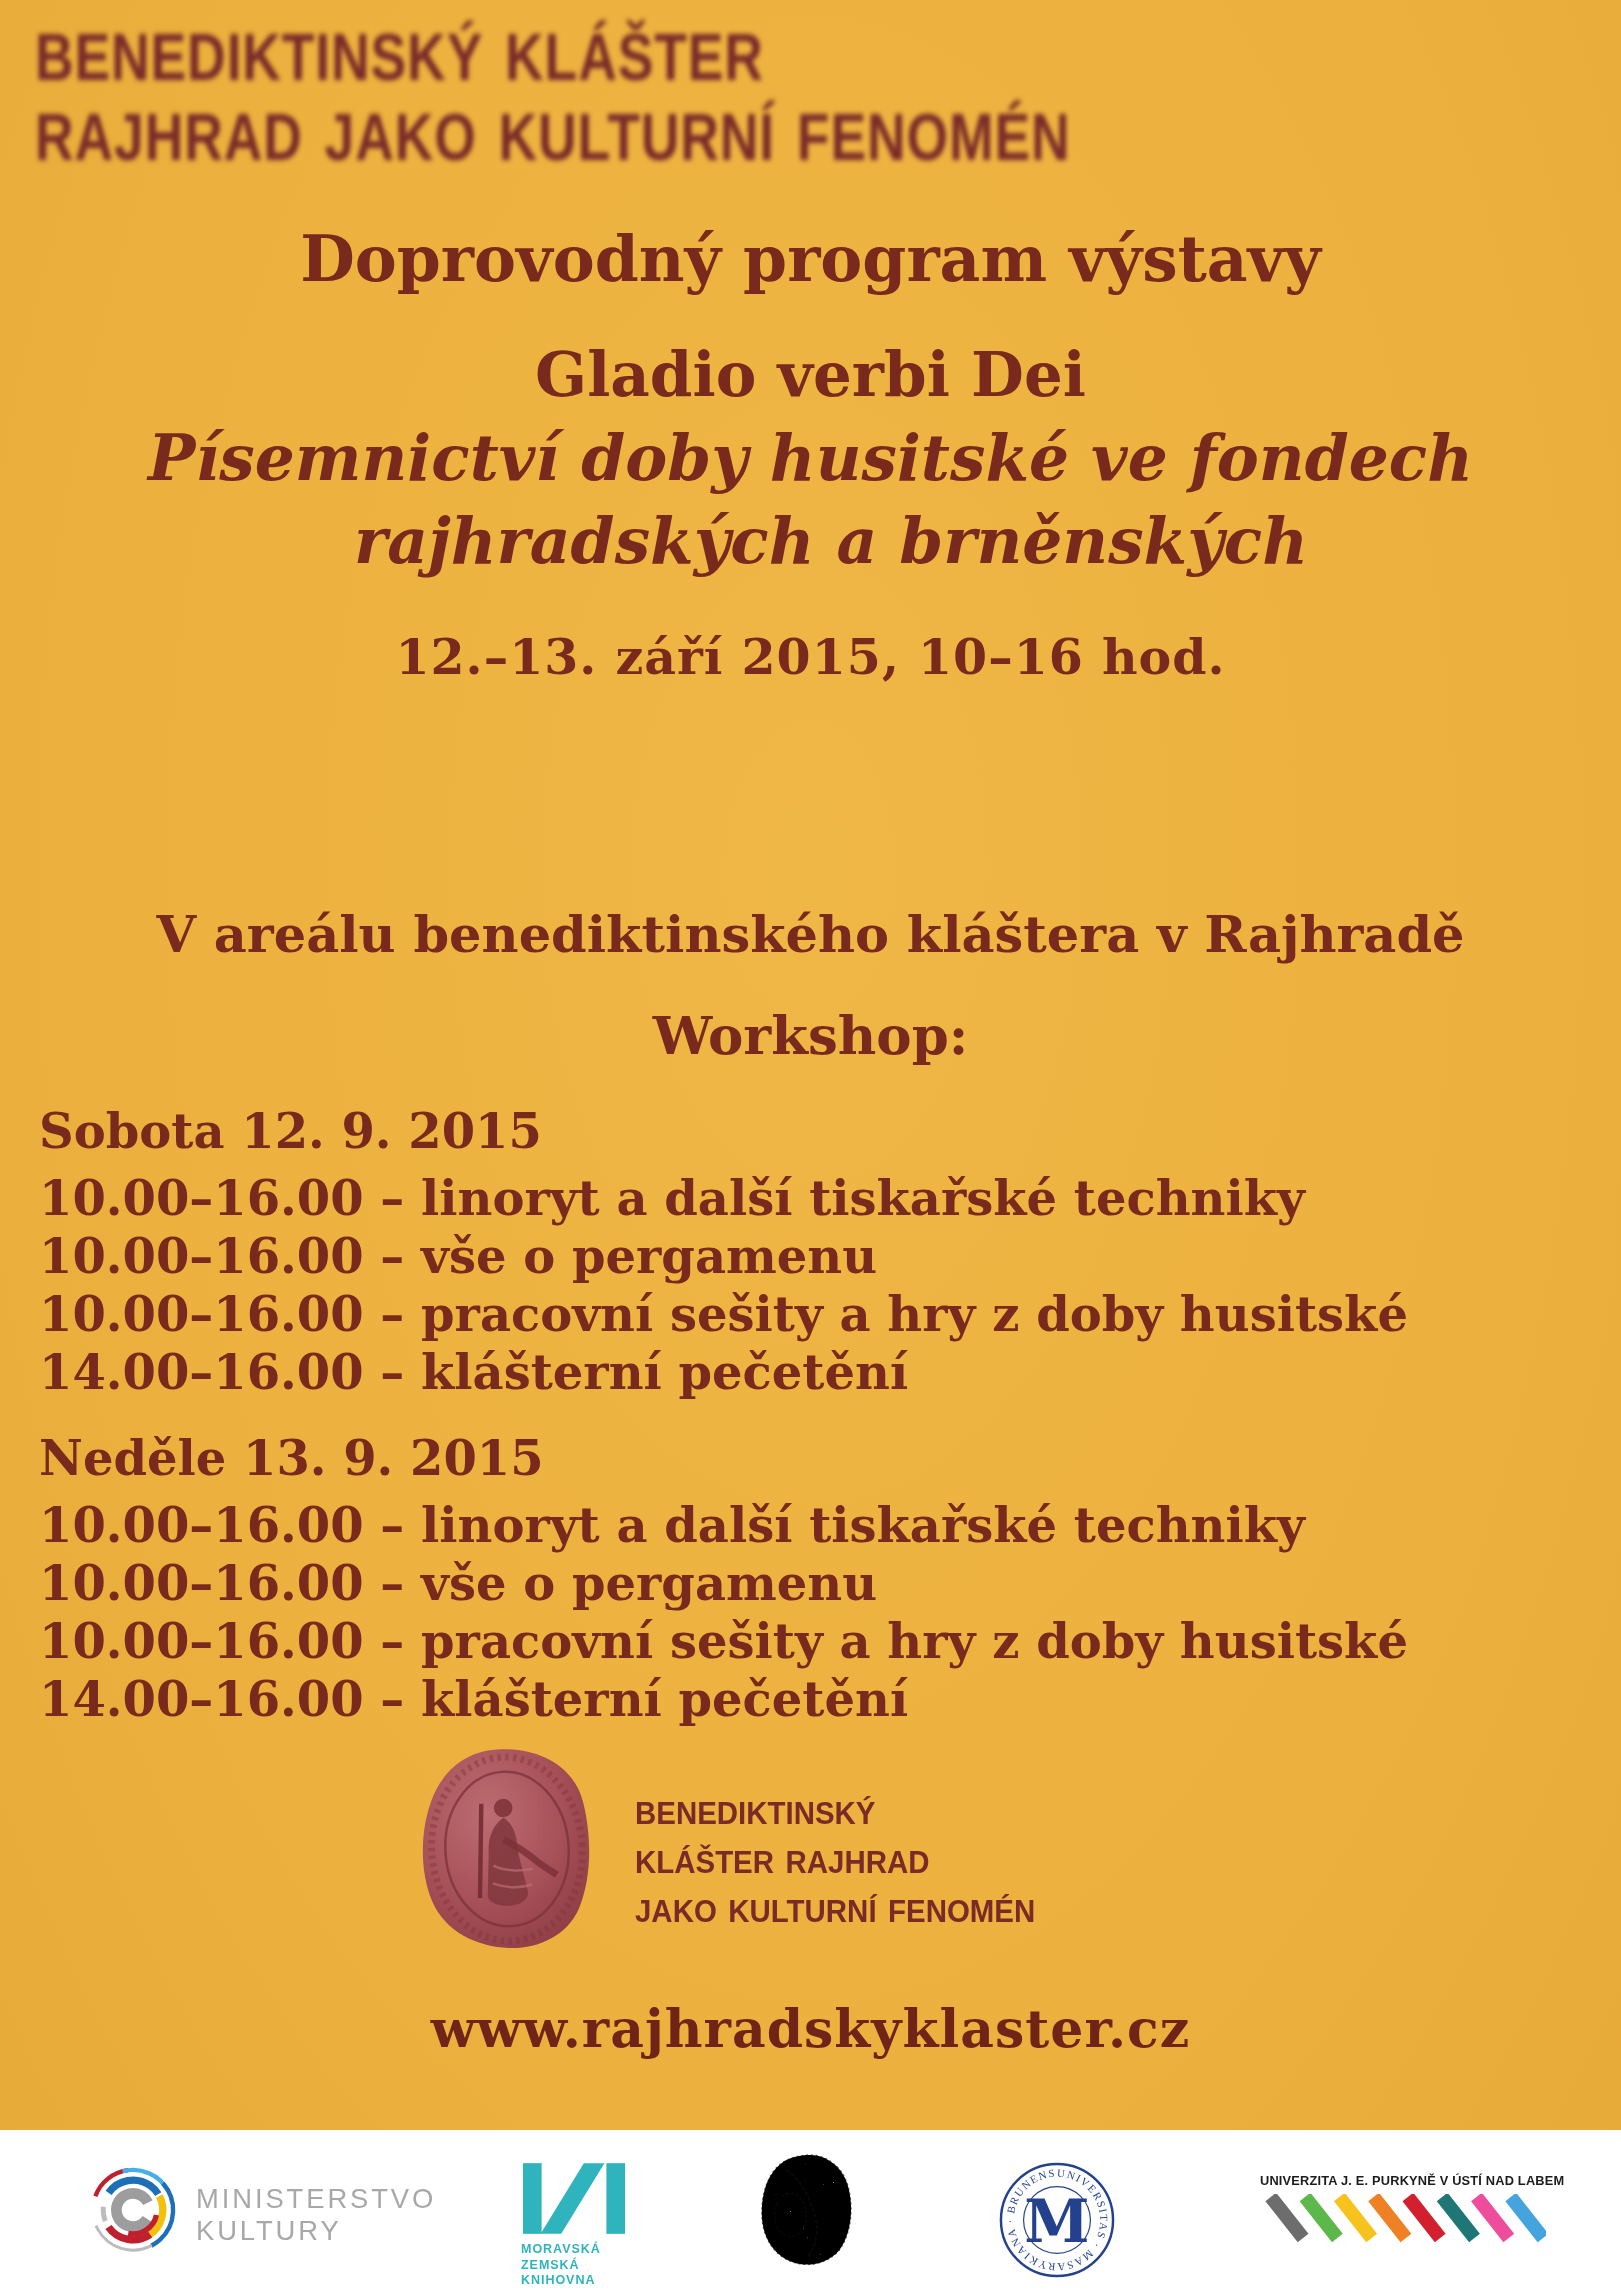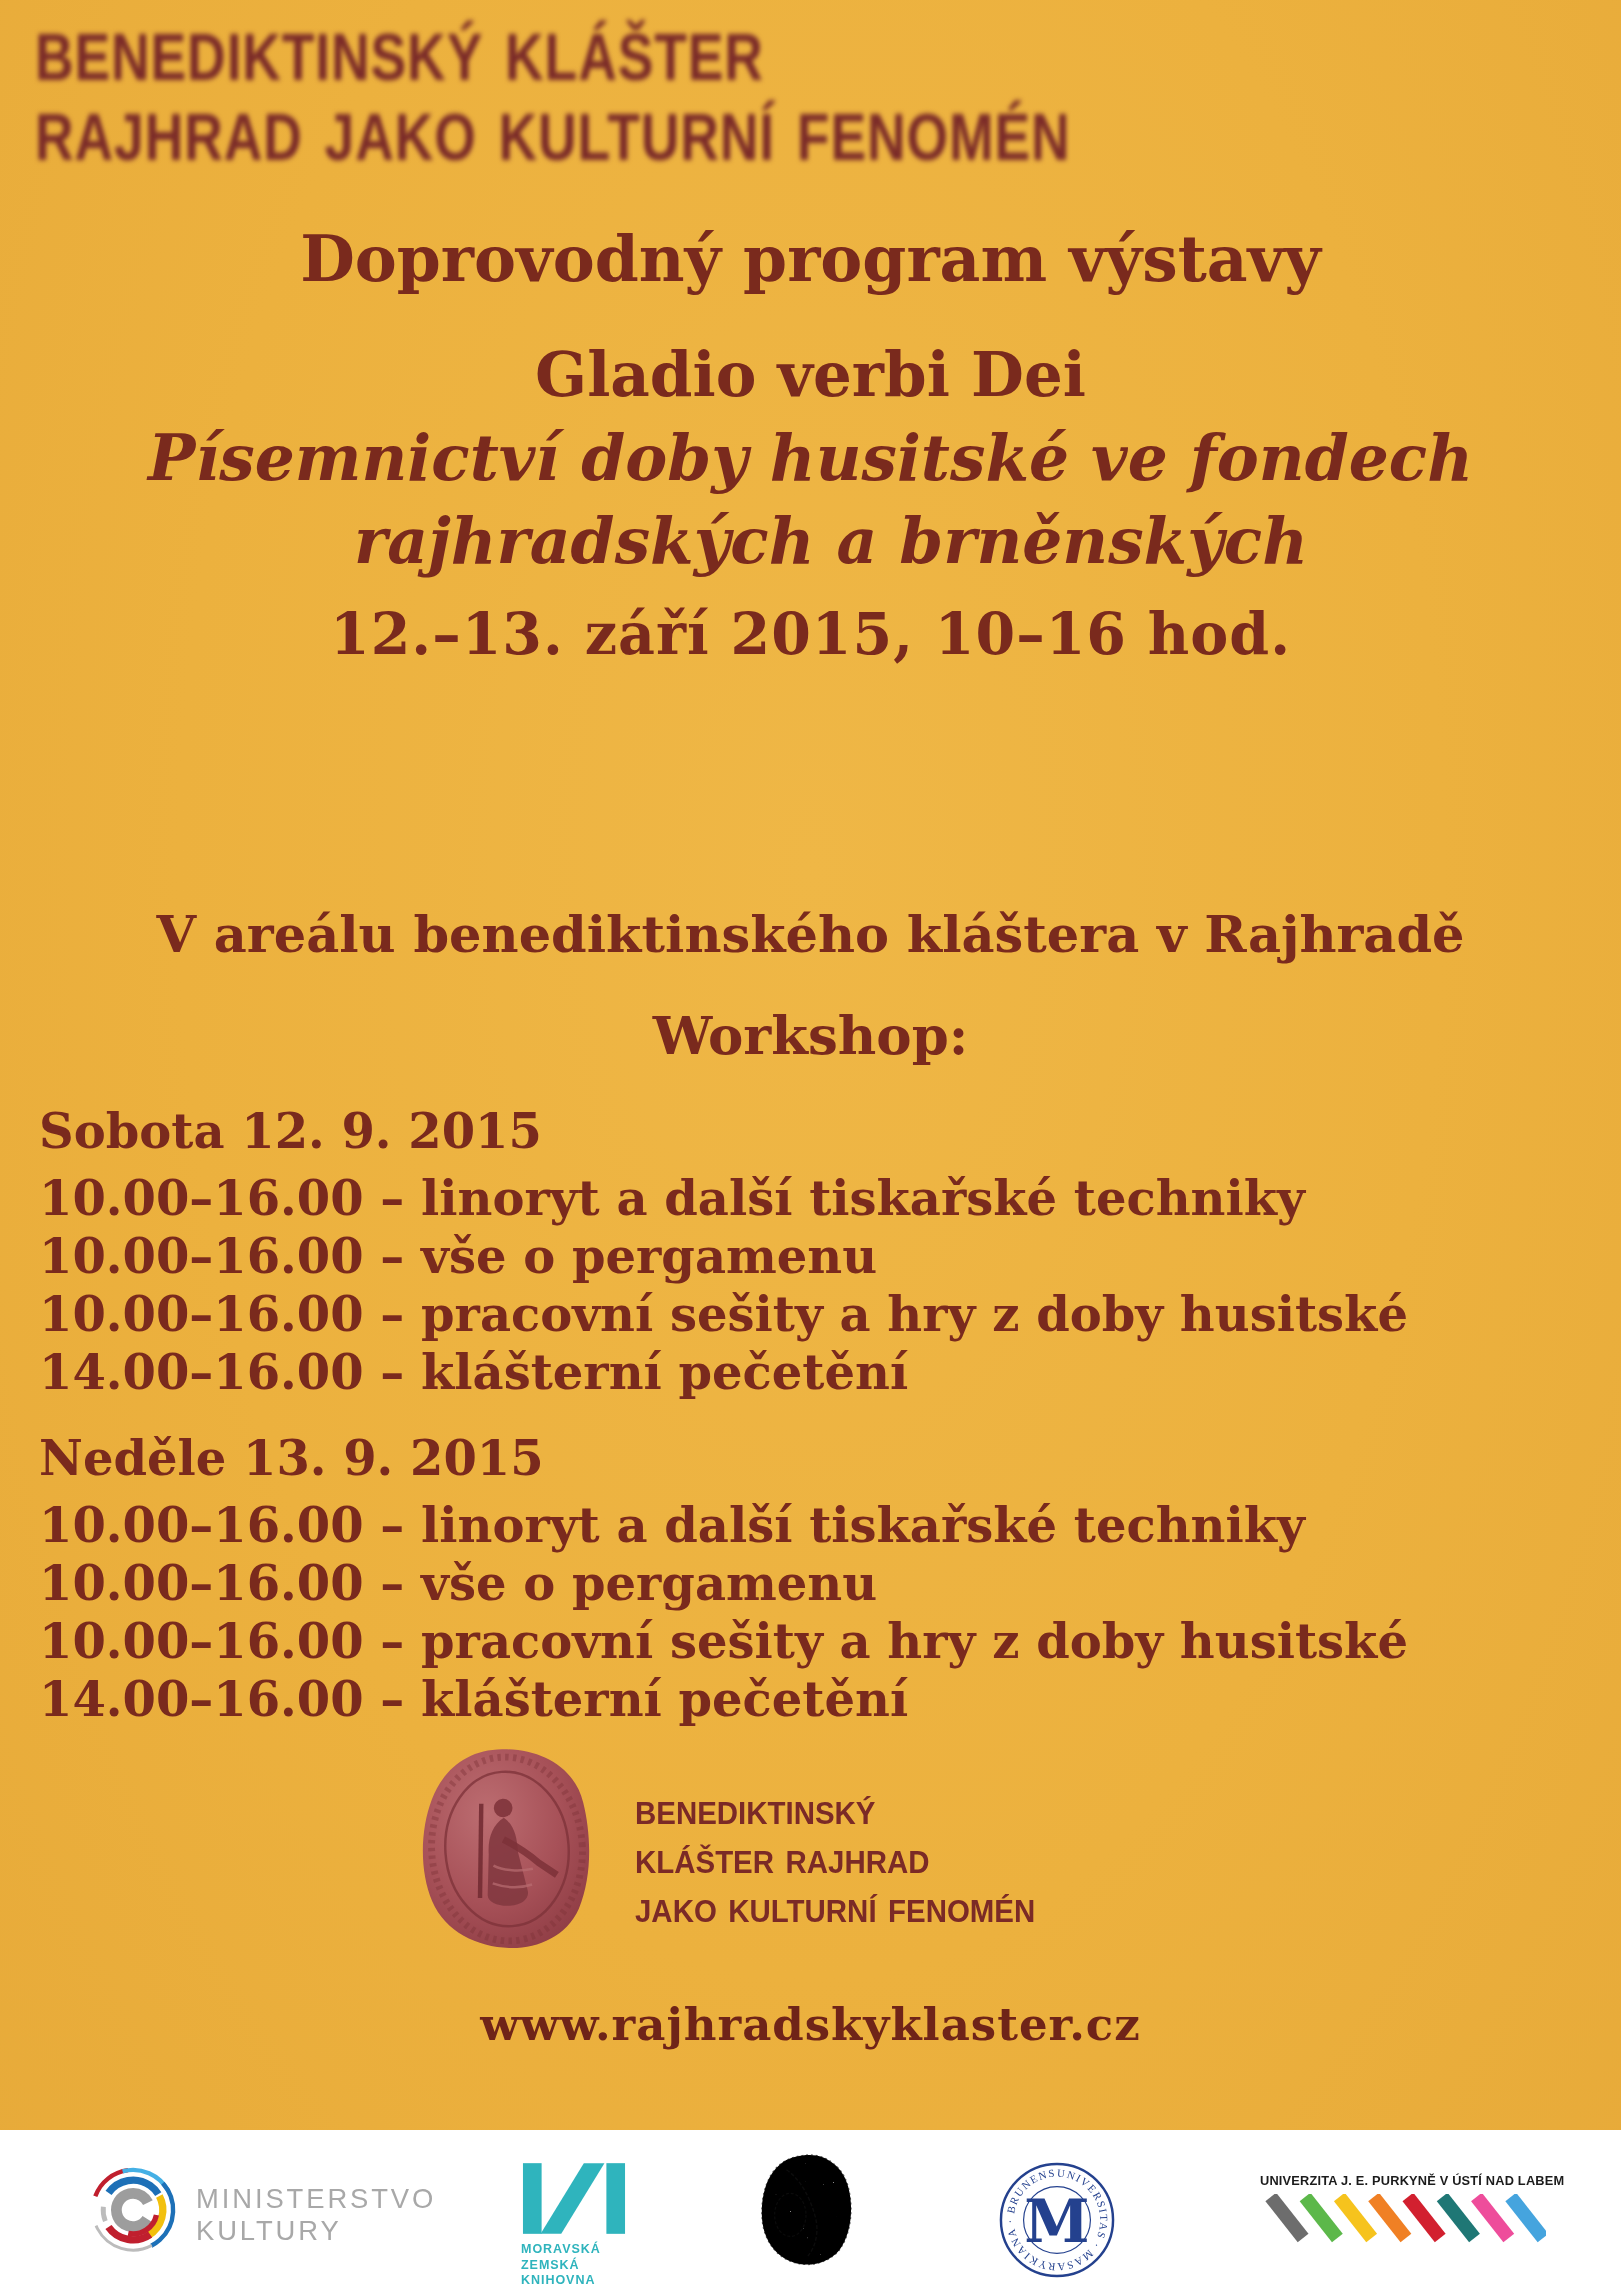--- a/index.html
+++ b/index.html
@@ -27,21 +27,21 @@
     transform:scaleX(0.80);
     transform-origin:0 0;
     white-space:nowrap;
   }
   .title .tline{display:block;}
   .serifhead{color:#7a2a1d;font-weight:bold;}
   .subtitle{top:222px;font-size:63px;}
   .gladio{top:339px;font-size:61px;}
   .desc{top:421px;font-size:63px;font-style:italic;}
   .desc2{top:504px;padding-left:41px;}
-  .dateline{top:600px;font-size:57px;letter-spacing:1px;}
+  .dateline{top:628px;font-size:49px;letter-spacing:1px;}
   .workshop{
     top:735px;font-size:102px;font-style:italic;font-weight:bold;
     color:#6e2318;
     text-shadow:5.9px 6.9px 0 rgba(25,14,7,0.92);
     letter-spacing:2px;
   }
   .venue{top:904px;font-size:51px;}
   .program-label{top:1004px;font-size:53px;}
   .day{
     left:39px;right:39px;
@@ -59,21 +59,21 @@
     font-family:"Liberation Sans", sans-serif;
     font-weight:bold;
     font-variant:small-caps;
     text-transform:lowercase;
     font-size:45px;line-height:49px;
     color:#7b2a26;
     transform:scaleX(0.92);
     transform-origin:0 0;
     white-space:nowrap;
   }
-  .website{top:1998px;font-size:45px;color:#6f2418;letter-spacing:1px;text-align:center;}
+  .website{top:1998px;font-size:52px;color:#6f2418;letter-spacing:1px;text-align:center;}
   
   .footer{left:0;top:2130px;width:1621px;height:199px;background:#ffffff;}
   .mk-logo{left:88px;top:35px;width:90px;height:90px;}
   .mk-text{
     left:196px;top:53px;
     font-family:"Liberation Sans", sans-serif;
     font-size:27.4px;line-height:32px;letter-spacing:2.9px;
     color:#a8a8a8;font-weight:400;white-space:nowrap;
   }
   .mzk{left:521px;top:33px;}

